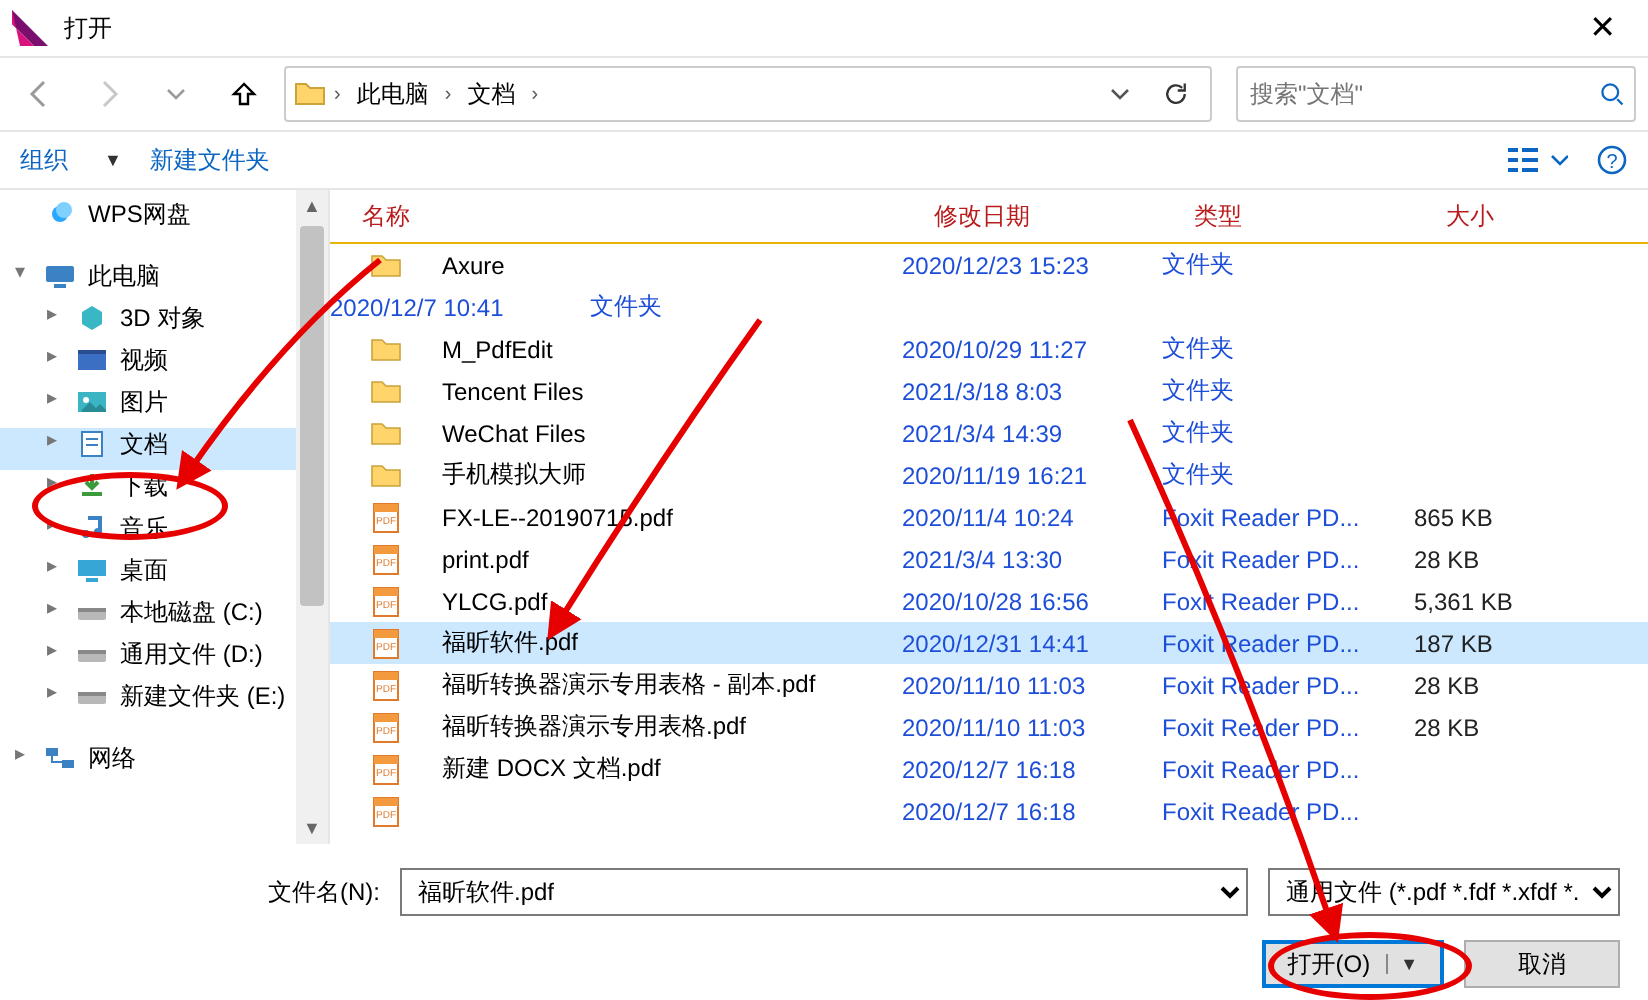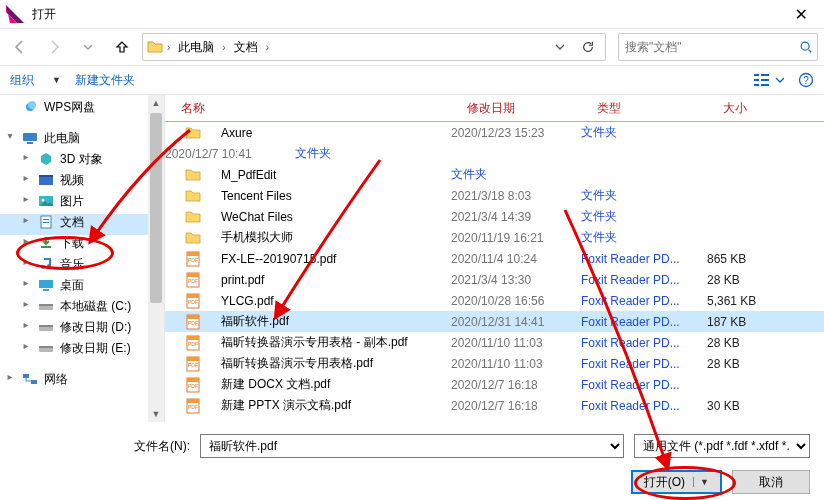--- a/index.html
+++ b/index.html
@@ -40,21 +40,21 @@
 .col{padding-left:8px;display:flex;align-items:center;height:100%;box-sizing:border-box;}
 .c-name{width:286px}
 .c-date{width:130px}
 .c-type{width:126px}
 .c-size{flex:1}
 .rows{}
 .row{display:flex;height:21px;align-items:center;font-size:12px}
 .row.sel{background:#cce8ff}
 .row .cell{display:flex;align-items:center;height:100%;box-sizing:border-box;overflow:hidden;white-space:nowrap}
 .row .c-name{width:286px;gap:20px;padding-left:20px}
-.row .c-date{width:130px;color:#737373}
+.row .c-date{width:130px;color:#1d4ed8}
 .row .c-type{width:126px;color:#1d4ed8}
 .row .c-size{flex:1;color:#222;text-align:right;padding-right:30px}
 .ficon{width:16px;height:16px;display:flex;align-items:center;justify-content:center;flex-shrink:0}
 .bottom{padding:10px 14px 10px 0}
 .bottom .r1{display:flex;align-items:center;height:28px;margin-bottom:10px}
 .bottom .r1 .lbl{width:190px;text-align:right;padding-right:10px;color:#000}
 .bottom .r1 select,.bottom .r1 .combo{height:24px;border:1px solid #7a7a7a;font-family:inherit;font-size:12px;padding:0 4px;background:#fff}
 .bottom .r1 .fn{flex:1;margin-right:10px}
 .bottom .r1 .ft{width:176px}
 .bottom .r2{display:flex;justify-content:flex-end;gap:10px}
@@ -271,31 +271,31 @@
           <span class="lbl">本地磁盘 (C:)</span>
         </div>
         <div class="item lvl2">
           <span class="exp">▸</span>
           <span class="ic">
             <svg width="16" height="16">
               <rect x="1" y="6" width="14" height="6" rx="1" fill="#b8b8b8"></rect>
               <rect x="1" y="6" width="14" height="2" fill="#888"></rect>
             </svg>
           </span>
-          <span class="lbl">修改日期 (D:)</span>
+          <span class="lbl">通用文件 (D:)</span>
         </div>
         <div class="item lvl2">
           <span class="exp">▸</span>
           <span class="ic">
             <svg width="16" height="16">
               <rect x="1" y="6" width="14" height="6" rx="1" fill="#b8b8b8"></rect>
               <rect x="1" y="6" width="14" height="2" fill="#888"></rect>
             </svg>
           </span>
-          <span class="lbl">修改日期 (E:)</span>
+          <span class="lbl">新建文件夹 (E:)</span>
         </div>
         <div style="height: 10px;"></div>
         <div class="item lvl1">
           <span class="exp">▸</span>
           <span class="ic">
             <svg width="16" height="16">
               <rect x="1" y="3" width="6" height="4" fill="#3b82c4"></rect>
               <rect x="9" y="9" width="6" height="4" fill="#3b82c4"></rect>
               <path d="M4 7v3h7" stroke="#3b82c4" fill="none"></path>
             </svg>
@@ -342,20 +342,21 @@
         </div>
         <div class="row">
           <div class="cell c-name">
             <span class="ficon">
               <svg width="16" height="16">
                 <path d="M1 3h5l2 2h7v8H1z" fill="#ffd46b" stroke="#caa33b" stroke-width="0.8"></path>
               </svg>
             </span>
             <span>M_PdfEdit</span>
           </div>
+          <div class="cell c-date">2020/10/29 11:27</div>
           <div class="cell c-type">文件夹</div>
           <div class="cell c-size"></div>
         </div>
         <div class="row">
           <div class="cell c-name">
             <span class="ficon">
               <svg width="16" height="16">
                 <path d="M1 3h5l2 2h7v8H1z" fill="#ffd46b" stroke="#caa33b" stroke-width="0.8"></path>
               </svg>
             </span>
@@ -497,25 +498,23 @@
         </div>
         <div class="row">
           <div class="cell c-name">
             <span class="ficon">
               <svg width="16" height="16">
                 <rect x="2" y="1" width="12" height="14" fill="#fff" stroke="#e07b2e"></rect>
                 <rect x="2" y="1" width="12" height="4" fill="#f39a3e"></rect>
                 <text x="8" y="11" text-anchor="middle" font-size="5" fill="#e07b2e">PDF</text>
               </svg>
             </span>
-            <span>新建 PPTX 演示文稿.pdf</span>
           </div>
           <div class="cell c-date">2020/12/7 16:18</div>
           <div class="cell c-type">Foxit Reader PD...</div>
-          <div class="cell c-size">30 KB</div>
         </div>
       </div>
 
     <svg class="anno" style="left:0;top:0" width="660" height="330">
       
     </svg>
   </div>
 </div>
 
 <div class="bottom">

